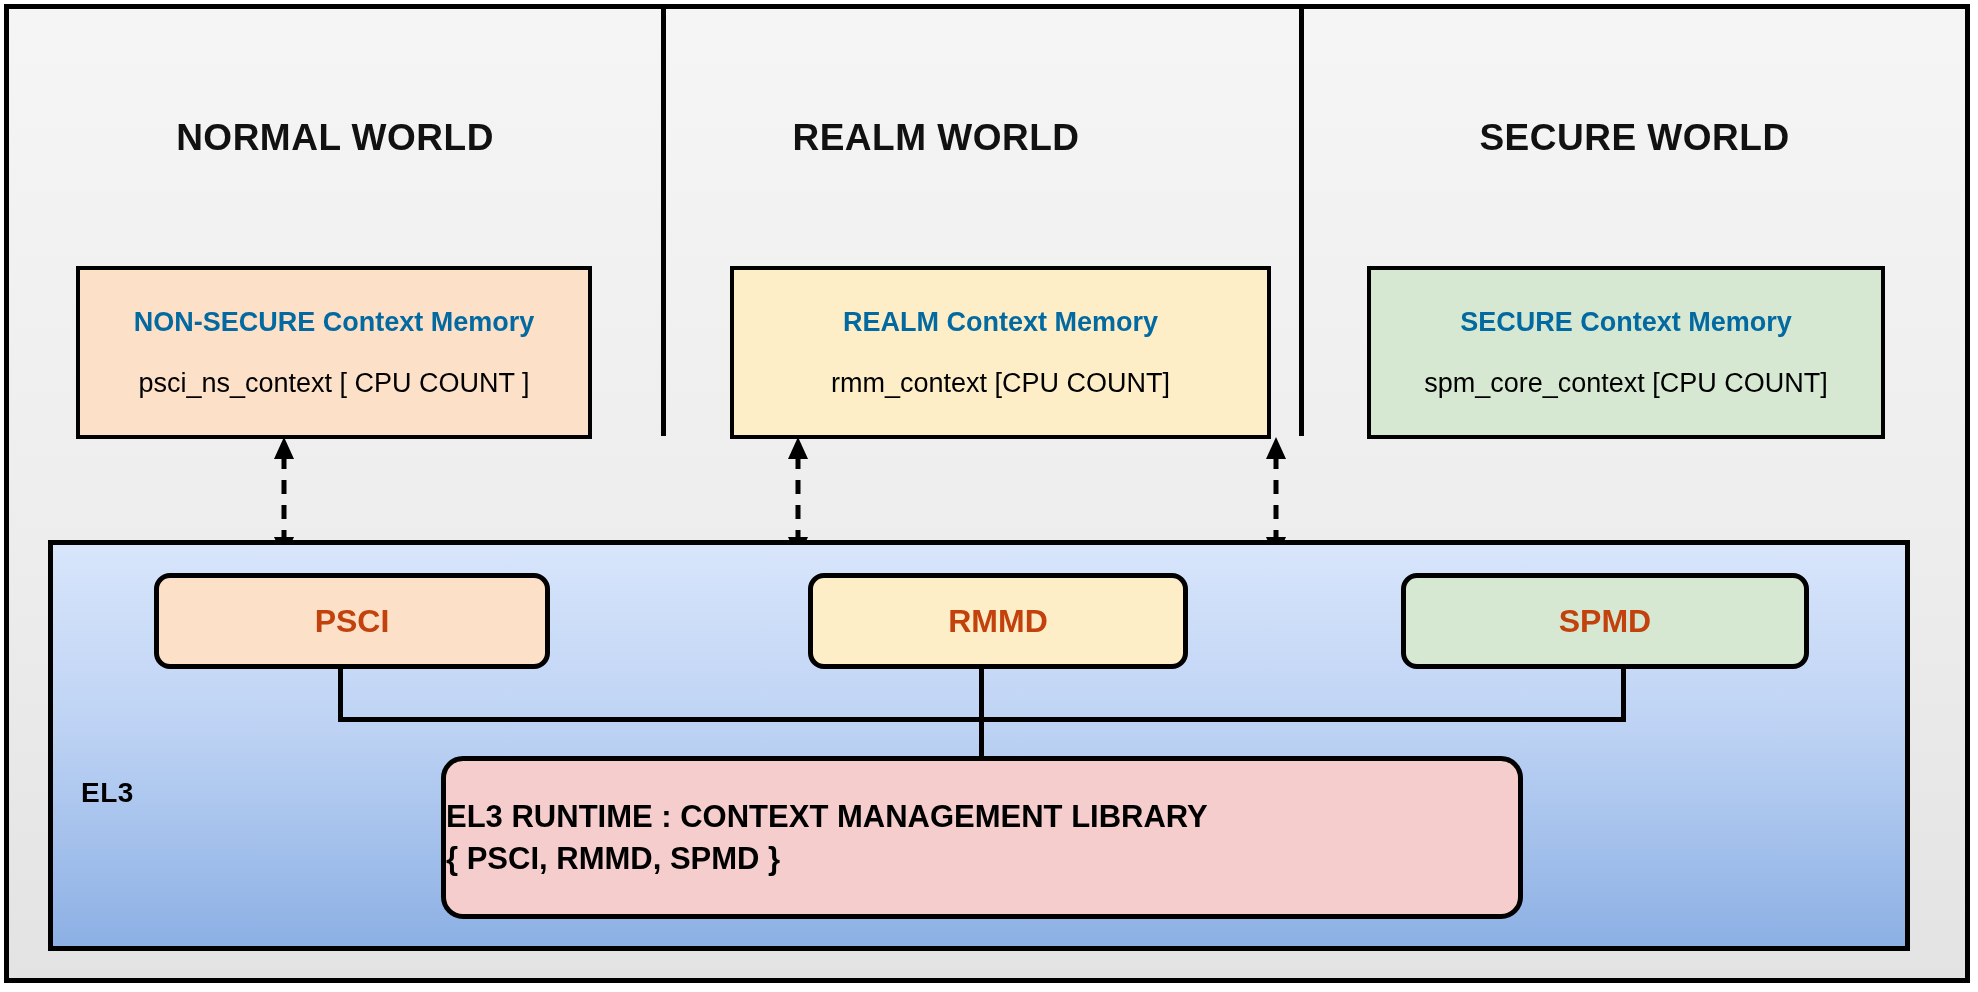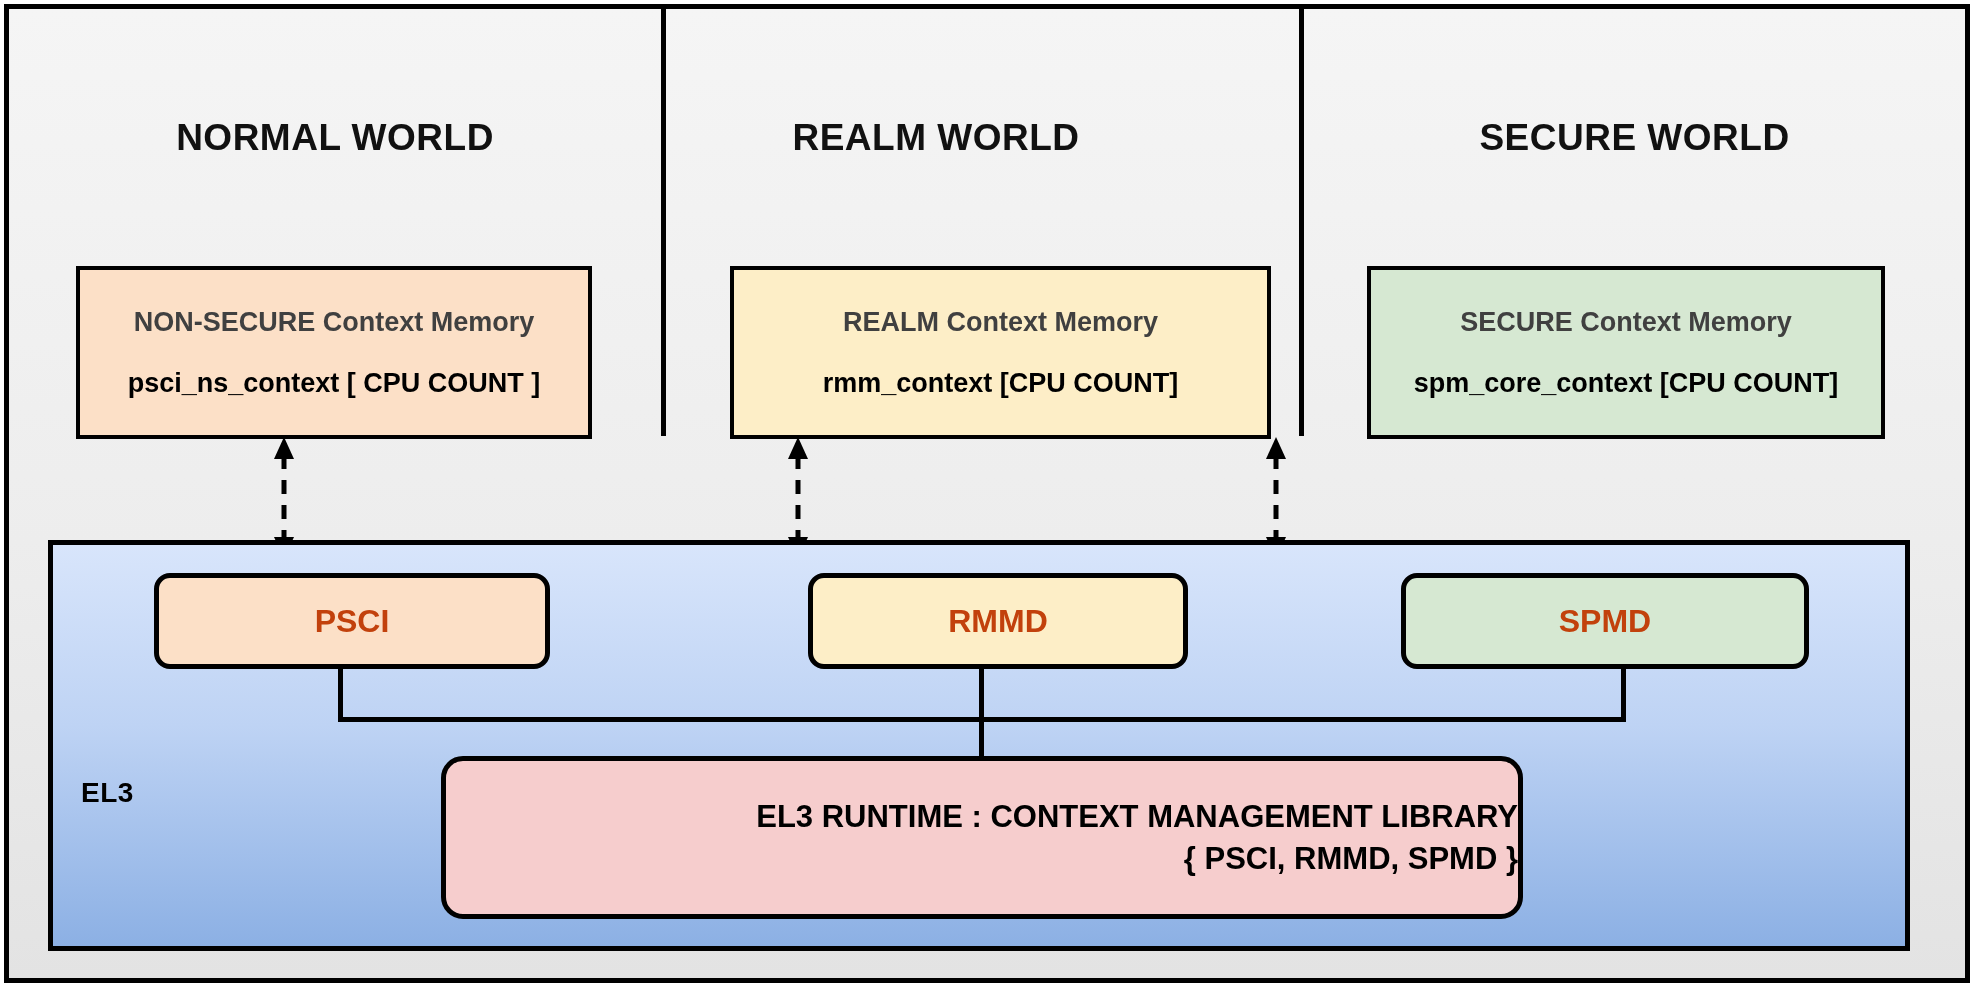--- a/index.html
+++ b/index.html
@@ -66,27 +66,27 @@
     align-items: center;
     justify-content: center;
   }
   #ctx-box-ns    { left: 67px;  width: 516px; background: #fce0c7; }
   #ctx-box-realm { left: 721px; width: 541px; background: #fdeec7; }
   #ctx-box-sec   { left: 1358px;width: 518px; background: #d6e8d2; }
 
   .ctx-title {
     font-size: 27px;
     font-weight: bold;
-    color: #404040;
+    color: #0369a1;
     margin-bottom: 30px;
     white-space: nowrap;
   }
   .ctx-sub {
     font-size: 27px;
-    font-weight: bold;
+    font-weight: normal;
     color: #000000;
     white-space: nowrap;
   }
 
   
   .dashed-arrow {
     position: absolute;
     top: 428px;
     width: 30px;
     height: 122px;
@@ -158,21 +158,21 @@
     left: 432px;
     top: 747px;
     width: 1082px;
     height: 163px;
     border: 5px solid #000000;
     border-radius: 22px;
     box-sizing: border-box;
     background: #f6cdcd;
     display: flex;
     flex-direction: column;
-    align-items: flex-end;
+    align-items: flex-start;
     justify-content: center;
     z-index: 3;
   }
   .library-line {
     font-size: 31px;
     font-weight: bold;
     color: #000000;
     line-height: 1.35;
     white-space: nowrap;
   }

